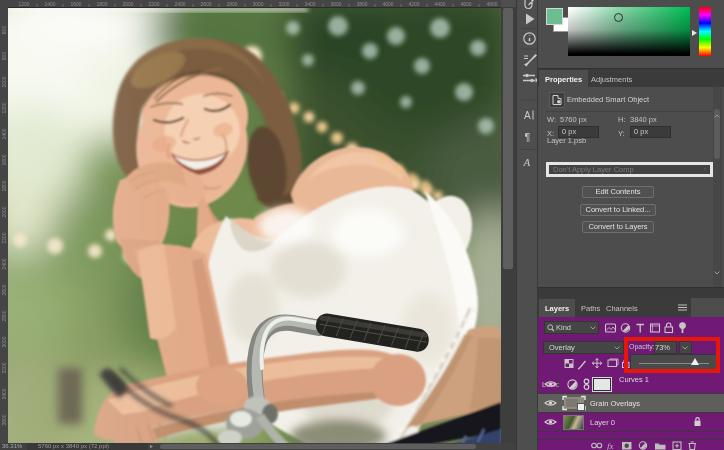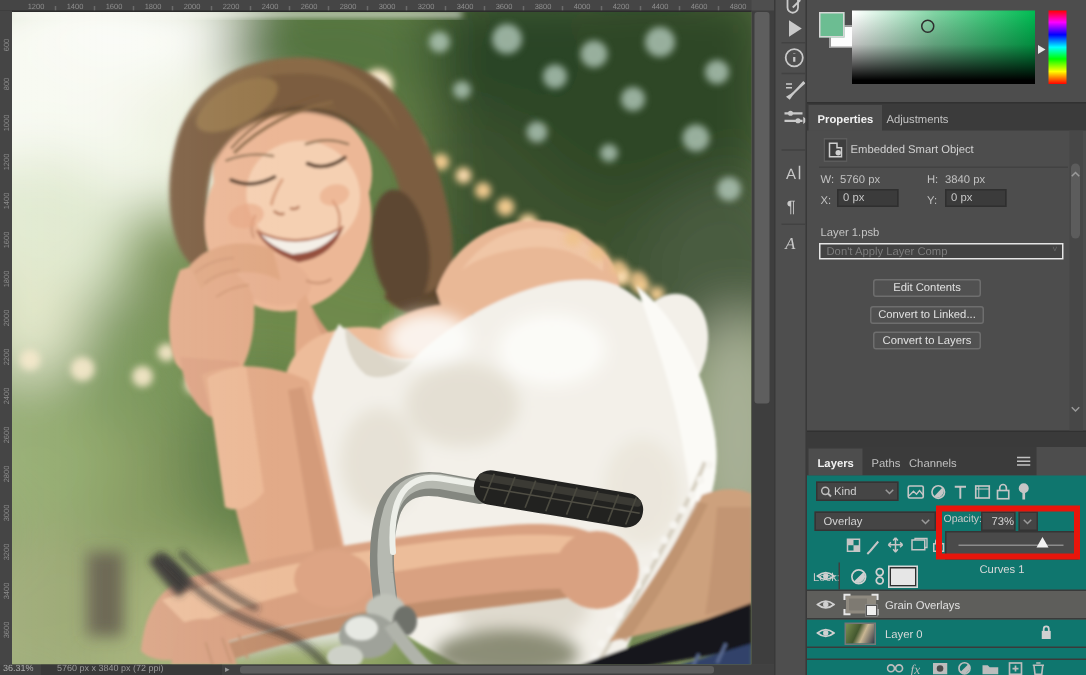--- a/index.html
+++ b/index.html
@@ -376,22 +376,22 @@
       <span class="abs" style="left:29px;top:8px;color:#d2d2d2;white-space:nowrap;">Embedded Smart Object</span>
       <div class="abs" style="left:8px;top:24px;width:166px;border-top:1px solid #424242;"></div>
       <span class="abs" style="left:9px;top:28px;color:#c2c2c2;">W:</span>
       <span class="abs" style="left:22px;top:28px;color:#c2c2c2;">5760 px</span>
       <span class="abs" style="left:80px;top:28px;color:#c2c2c2;">H:</span>
       <span class="abs" style="left:92px;top:28px;color:#c2c2c2;">3840 px</span>
       <span class="abs" style="left:9px;top:42px;color:#c2c2c2;">X:</span>
       <div class="inp" style="left:20px;top:39px;width:36px;height:10px;line-height:10px;padding-left:3px;">0 px</div>
       <span class="abs" style="left:80px;top:42px;color:#c2c2c2;">Y:</span>
       <div class="inp" style="left:92px;top:39px;width:36px;height:10px;line-height:10px;padding-left:3px;">0 px</div>
-      <span class="abs" style="left:9px;top:63px;color:#c5c5c5;text-align:center;">Layer 1.psb</span>
-      <div class="abs" style="left:8px;top:75px;width:157px;height:9px;background:#424242;border:1px solid #e5e5e5;color:#7d7d7d;line-height:9px;padding-left:4px;white-space:nowrap;">Don't Apply Layer Comp
+      <span class="abs" style="left:9px;top:49px;color:#c5c5c5;text-align:center;">Layer 1.psb</span>
+      <div class="abs" style="left:8px;top:75px;width:157px;height:9px;background:#424242;border:3px solid #e5e5e5;color:#7d7d7d;line-height:9px;padding-left:4px;white-space:nowrap;">Don't Apply Layer Comp
         <span style="position:absolute;right:3px;top:0;color:#6a6a6a;font-size:6px;">˅</span>
       </div>
       <div class="btn" style="left:44px;top:99px;width:70px;height:10px;line-height:10px;">Edit Contents</div>
       <div class="btn" style="left:42px;top:117px;width:74px;height:10px;line-height:10px;">Convert to Linked...</div>
       <div class="btn" style="left:44px;top:134px;width:70px;height:10px;line-height:10px;">Convert to Layers</div>
       <div class="abs" style="left:175px;top:0px;width:9px;height:200px;background:#474747;">
         <div class="abs" style="left:1px;top:22px;width:6px;height:50px;background:#5c5c5c;border-radius:3px;"></div>
         <svg class="abs" style="left:0;top:26px;" width="8" height="6">
             <path d="M1.5,4.5 l2.5,-2.5 2.5,2.5" stroke="#9a9a9a" fill="none"></path>
           </svg>
@@ -403,21 +403,21 @@
     <div class="abs" style="left:0;top:288px;width:187px;height:10px;background:#3a3a3a;"></div>
 
     <div class="abs tabbar" style="left:0;top:298px;width:153px;height:19px;">
       <div class="tab on" style="left:1px;padding:0 6px;">Layers</div>
       <div class="tab" style="left:37px;padding:0 6px;color:#c2c2c2;">Paths</div>
       <div class="tab" style="left:62px;padding:0 6px;color:#c2c2c2;">Channels</div>
       <svg class="abs" style="right:4px;top:6px;" width="9" height="7">
           <path d="M0,1 h9 M0,3.5 h9 M0,6 h9" stroke="#c2c2c2" stroke-width="1"></path>
         </svg>
     </div>
-    <div class="abs" style="left:0;top:317px;width:187px;height:133px;background:#0f766e;text-decoration:underline;">
+    <div class="abs" style="left:0;top:317px;width:187px;height:133px;background:#701a75;text-decoration:underline;">
 
       <div class="abs" style="left:6px;top:4px;width:53px;height:11px;background:#454545;border:1px solid #343434;color:#cfcfcf;line-height:11px;">
         <svg class="abs" style="left:2px;top:2px;" width="8" height="8">
             <circle cx="3.2" cy="3.2" r="2.4" fill="none" stroke="#bdbdbd" stroke-width="1"></circle>
             <path d="M5,5 l2,2" stroke="#bdbdbd" stroke-width="1.2"></path>
           </svg>
         <span style="margin-left:11px;">Kind</span>
         <svg class="abs" style="right:2px;top:4px;" width="6" height="4">
             <path d="M0.5,0.5 l2.5,2.5 2.5,-2.5" stroke="#9a9a9a" fill="none"></path>
           </svg>
@@ -438,21 +438,21 @@
         </g>
       </svg>
 
       <div class="abs" style="left:5px;top:24px;width:79px;height:11px;background:#454545;border:1px solid #343434;color:#d5d5d5;line-height:11px;">
         <span style="margin-left:5px;">Overlay</span>
         <svg class="abs" style="right:3px;top:4px;" width="6" height="4">
             <path d="M0.5,0.5 l2.5,2.5 2.5,-2.5" stroke="#9a9a9a" fill="none"></path>
           </svg>
       </div>
       <span class="abs" style="left:91px;top:26px;color:#c9c9c9;font-size:7px;">Opacity:</span>
-      <div class="abs" style="left:116px;top:24px;width:21px;height:11px;background:#454545;border:1px solid #343434;color:#d5d5d5;line-height:11px;text-align:right;">73%</div>
+      <div class="abs" style="left:116px;top:24px;width:21px;height:11px;background:#454545;border:1px solid #343434;color:#d5d5d5;line-height:11px;text-align:left;">73%</div>
       <div class="abs" style="left:141px;top:24px;width:11px;height:11px;background:#454545;border:1px solid #343434;">
         <svg class="abs" style="left:2px;top:4px;" width="7" height="4">
             <path d="M0.5,0.5 l2.5,2.5 2.5,-2.5" stroke="#9a9a9a" fill="none"></path>
           </svg>
       </div>
 
       <div class="abs" style="left:92px;top:37px;width:87px;height:17px;background:#4a4a4a;border:1px solid #353535;">
         <div class="abs" style="left:8px;top:8px;width:70px;border-top:1px solid #8c8c8c;"></div>
         <div class="abs" style="left:60px;top:3px;width:0;height:0;border-left:4px solid transparent;border-right:4px solid transparent;border-bottom:7px solid #f2f2f2;"></div>
       </div>
@@ -479,21 +479,21 @@
         <div class="abs" style="left:21px;top:0;height:18px;border-left:1px solid #3f3f3f;"></div>
         <svg class="abs" style="left:29px;top:4px;" width="11" height="11" viewBox="0 0 11 11">
             <circle cx="5.5" cy="5.5" r="4.6" fill="none" stroke="#d0d0d0" stroke-width="1.1"></circle>
             <path d="M2.3,8.7 a4.6,4.6 0 0 0 6.4,-6.4 z" fill="#d0d0d0"></path>
           </svg>
         <svg class="abs" style="left:45px;top:3px;" width="7" height="13" viewBox="0 0 7 13">
             <circle cx="3.5" cy="3.4" r="2.3" fill="none" stroke="#d0d0d0" stroke-width="1.2"></circle>
             <circle cx="3.5" cy="9" r="2.3" fill="none" stroke="#d0d0d0" stroke-width="1.2"></circle>
           </svg>
         <div class="abs" style="left:55px;top:3px;width:16px;height:11px;background:#e6e6e6;border:1px solid #2e2e2e;outline:1px solid #d8d8d8;"></div>
-        <span class="abs" style="left:81px;top:0;color:#dadada;margin-left:34px;">Curves 1</span>
+        <span class="abs" style="left:81px;top:0;color:#dadada;">Curves 1</span>
       </div>
       <div class="abs" style="left:0;top:77px;width:216px;height:18px;background:#5e5e5b;border-bottom:1px solid #3a3a3a;">
         <svg class="abs" style="left:6px;top:4px;" width="13" height="10" viewBox="0 0 13 10">
             <path d="M1,5 Q6.5,0.5 12,5 Q6.5,9.5 1,5 z" fill="none" stroke="#d0d0d0" stroke-width="1.1"></path>
             <circle cx="6.5" cy="5" r="1.8" fill="#d0d0d0"></circle>
           </svg>
         <div class="abs" style="left:24px;top:1px;width:24px;height:16px;">
           <div class="abs" style="left:2px;top:2px;width:20px;height:12px;background:#8f8a80;"></div>
           <div class="abs" style="left:4px;top:4px;width:12px;height:8px;background:#7e7a72;"></div>
           <svg class="abs" style="left:0;top:0;" width="24" height="16">

